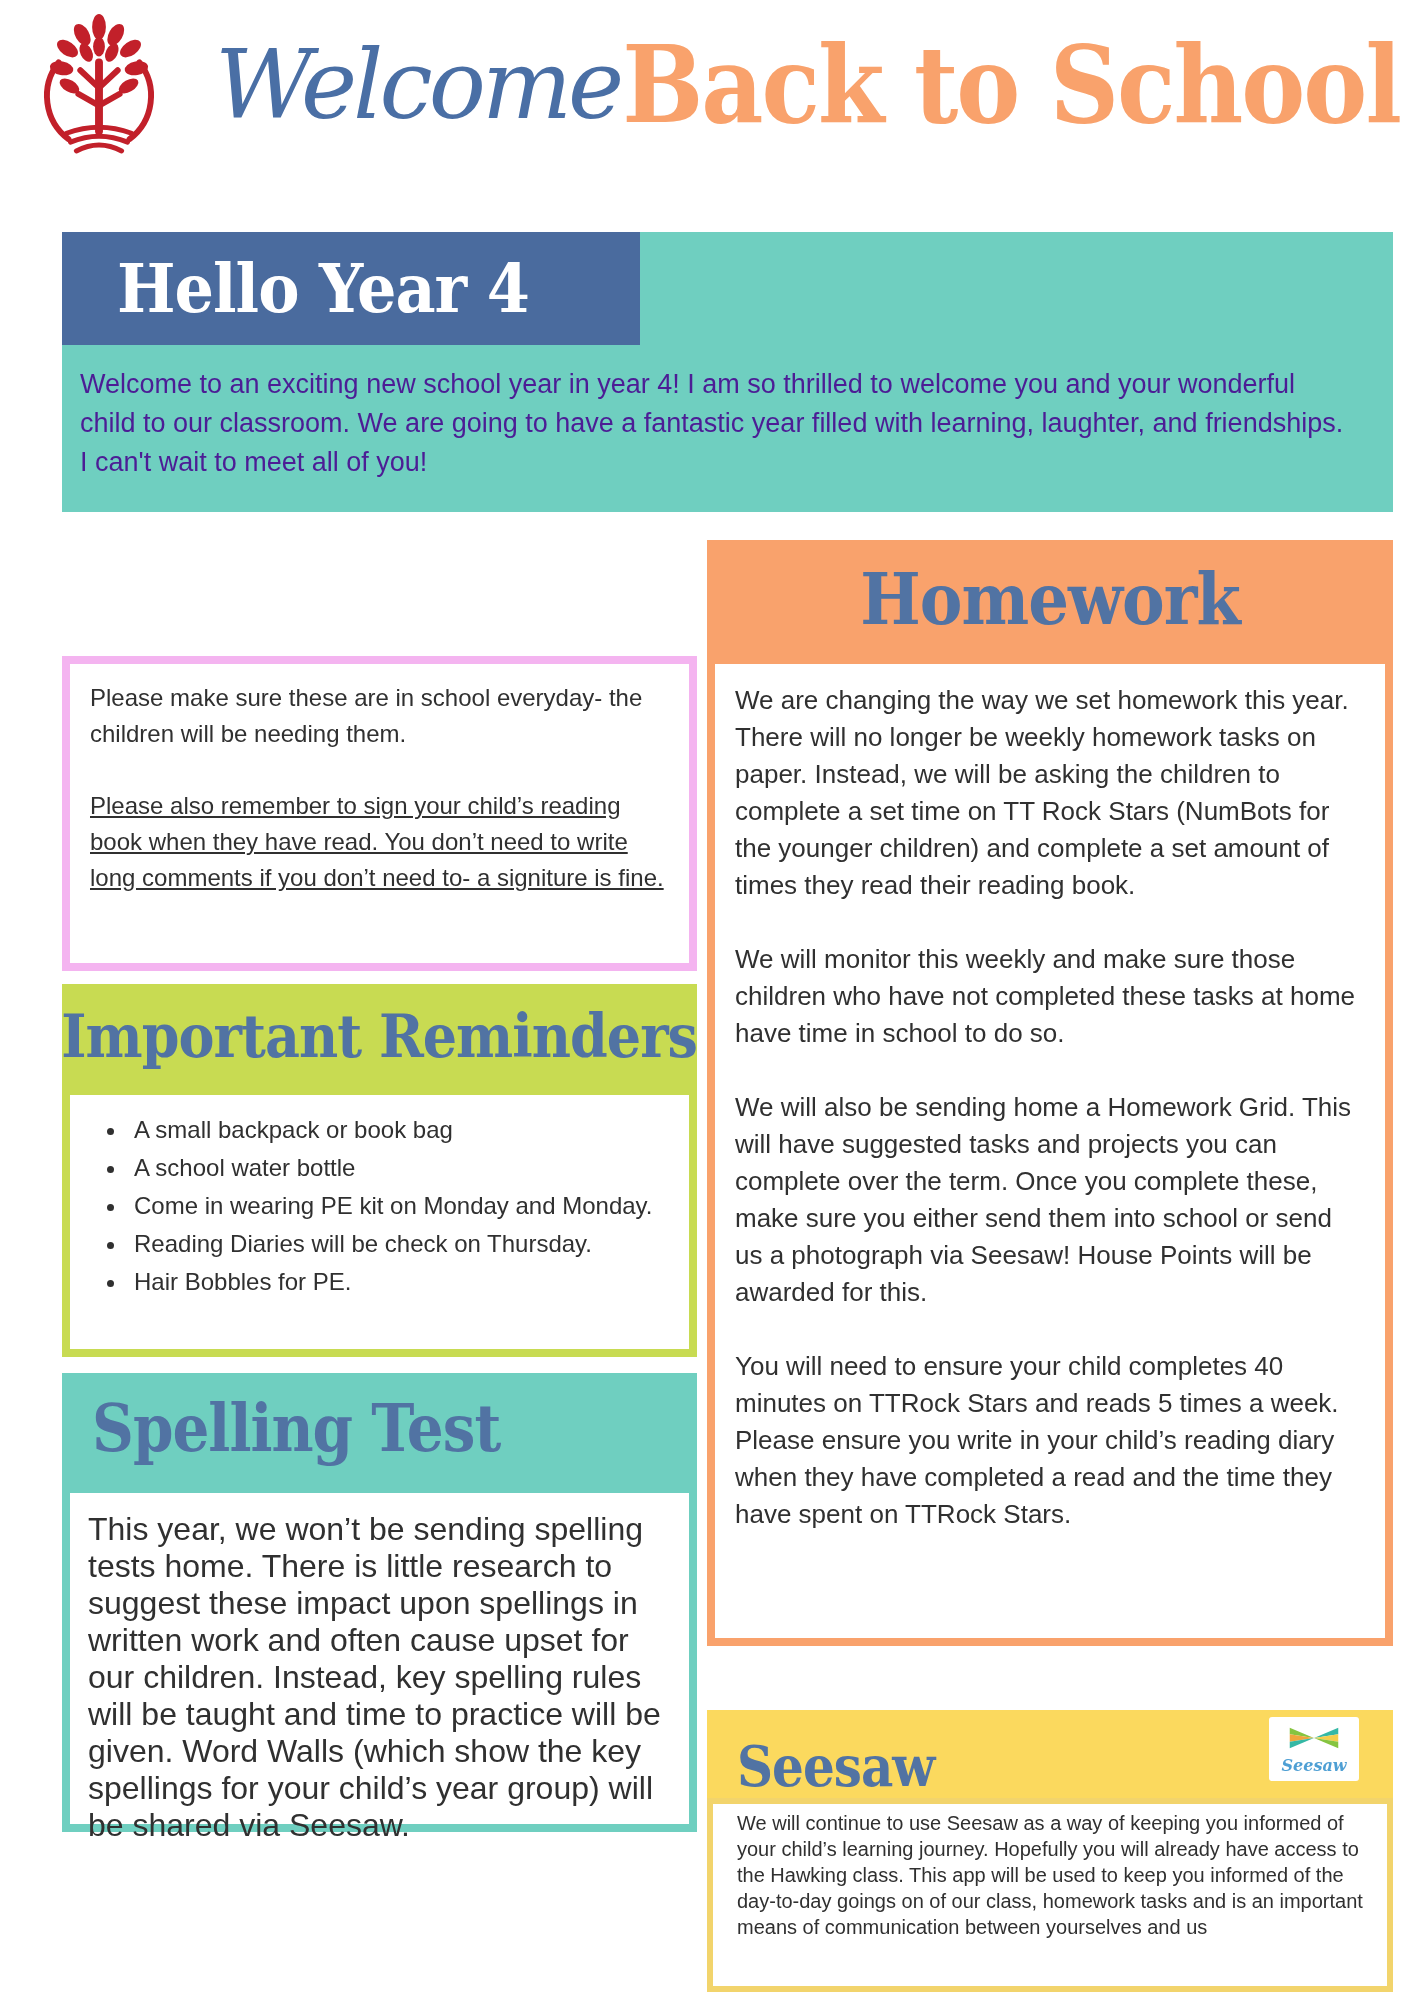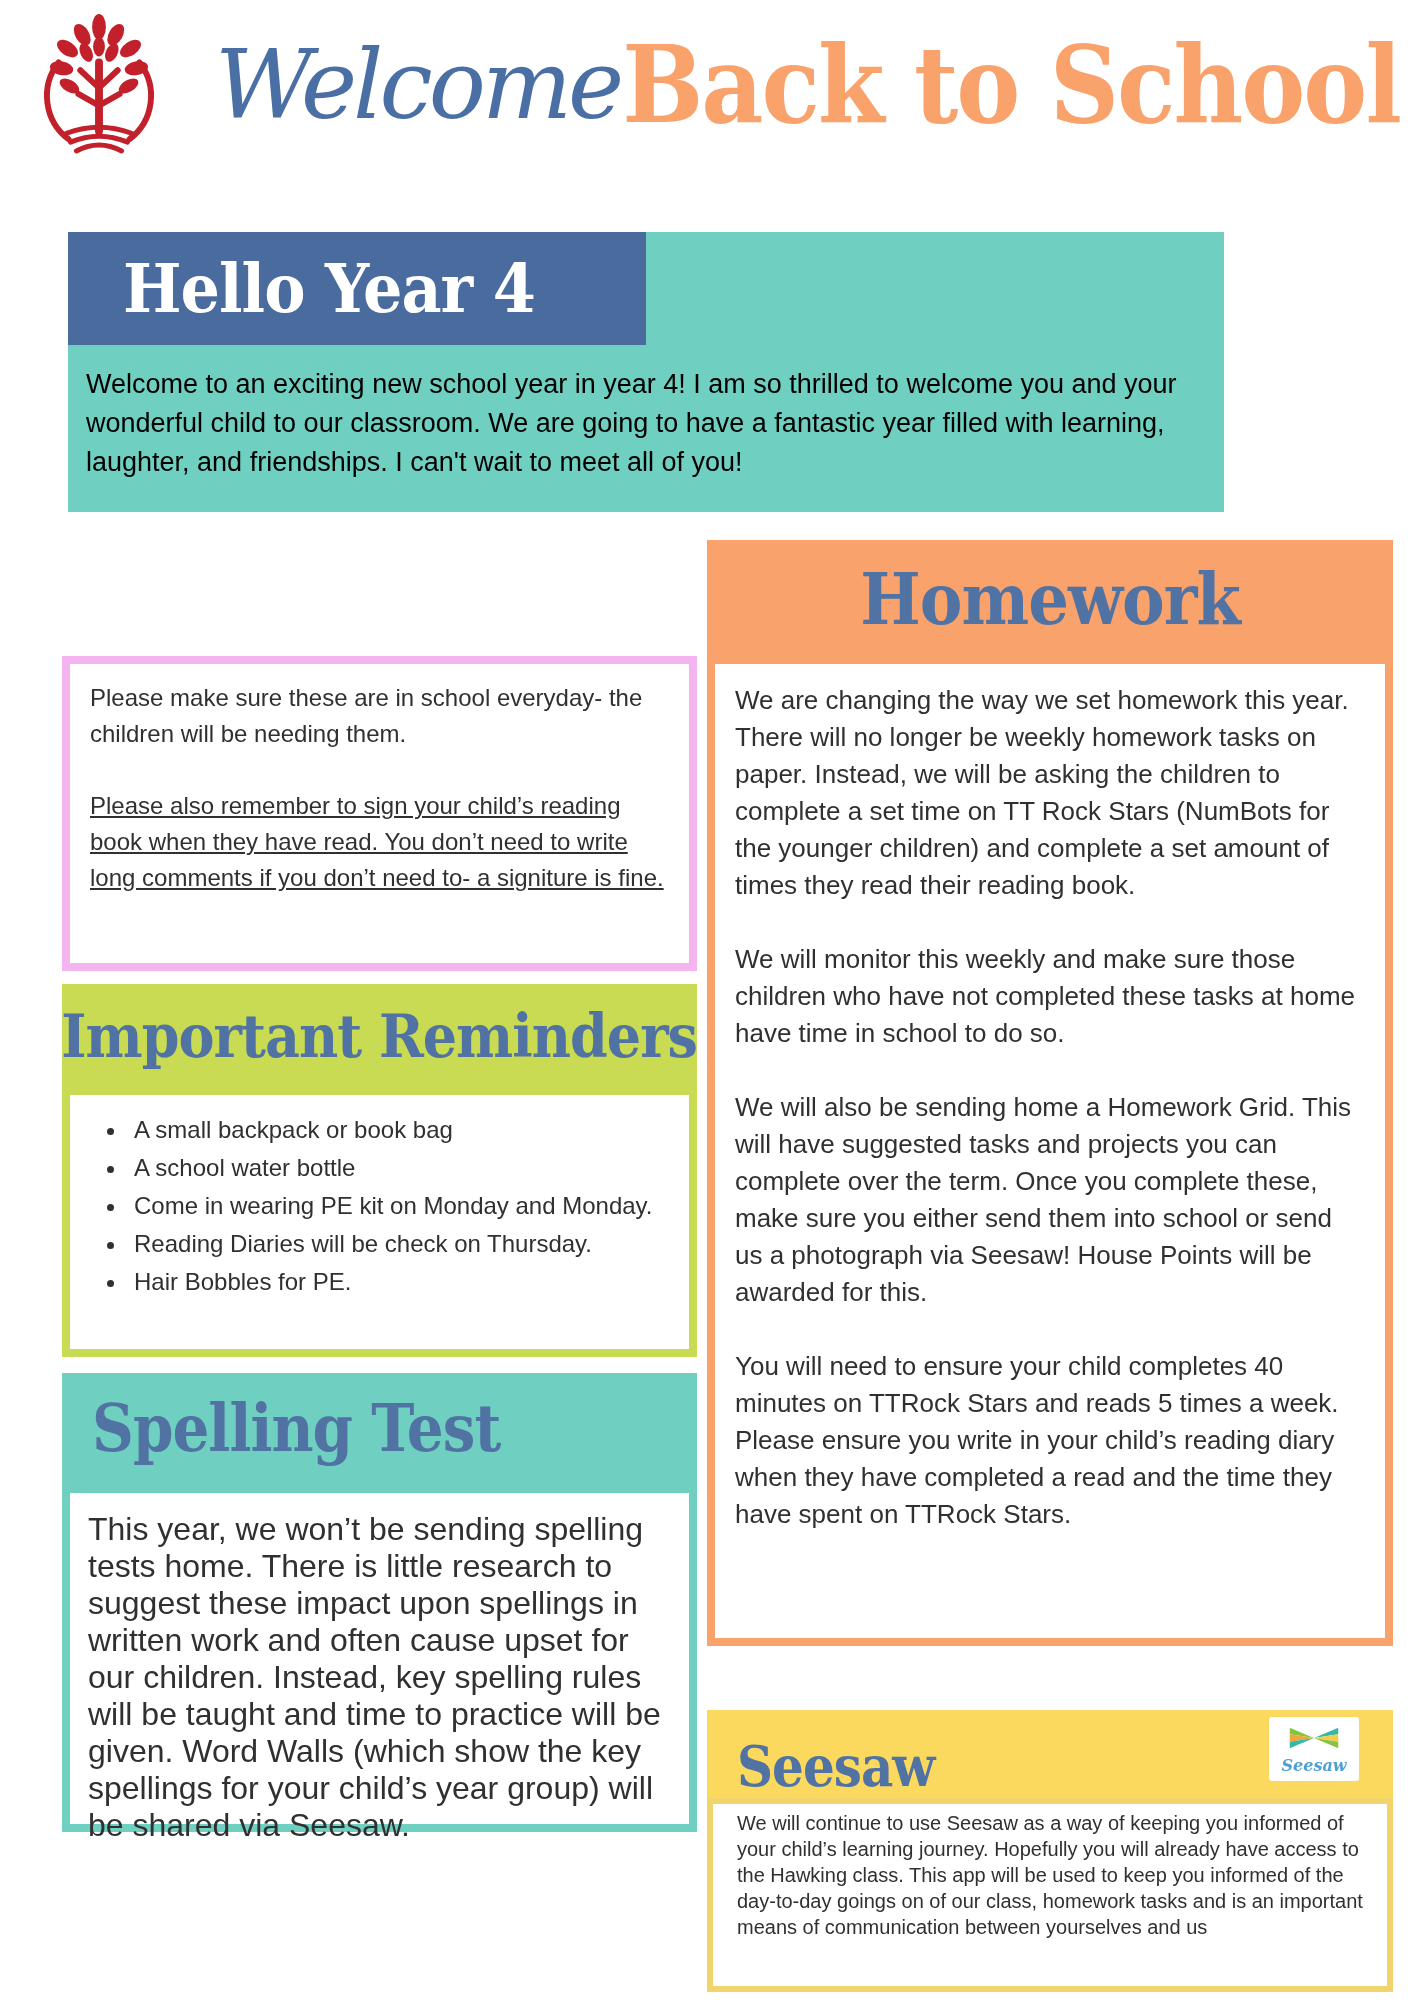--- a/index.html
+++ b/index.html
@@ -42,37 +42,37 @@
   .back-to-school{
     font-family:"DejaVu Serif", serif;font-weight:700;
     font-size:96px;line-height:1;
     color:var(--orange);
     letter-spacing:-2px;margin-left:2px;
     white-space:nowrap;
     transform:scaleY(1.12);transform-origin:center;
   }
   
   .hello-banner{
-    position:absolute;left:68px;top:232px;width:1156px;height:280px;
+    position:absolute;left:62px;top:232px;width:1331px;height:280px;
     background:var(--teal);
   }
   .hello-title-box{
     position:absolute;left:0;top:0;width:578px;height:113px;
     background:var(--blue-box);
     display:flex;align-items:center;
   }
   .hello-title{
     font-family:"DejaVu Serif", serif;font-weight:700;
     font-size:62px;color:#ffffff;letter-spacing:-1px;
     padding-left:55px;white-space:nowrap;
     transform:scaleY(1.1);transform-origin:left center;
   }
   .hello-body{
     position:absolute;left:18px;top:133px;right:36px;
-    font-size:27px;line-height:39px;color:#000000;
+    font-size:27px;line-height:39px;color:#4c1d95;
   }
   
   .card-header{position:absolute;display:flex;align-items:center;}
   .card-title{
     font-family:"DejaVu Serif", serif;font-weight:700;
     color:var(--title-blue);letter-spacing:-1px;white-space:nowrap;
     transform:scaleY(1.12);transform-origin:left center;
   }
   .card-body{position:absolute;background:#ffffff;}
   

